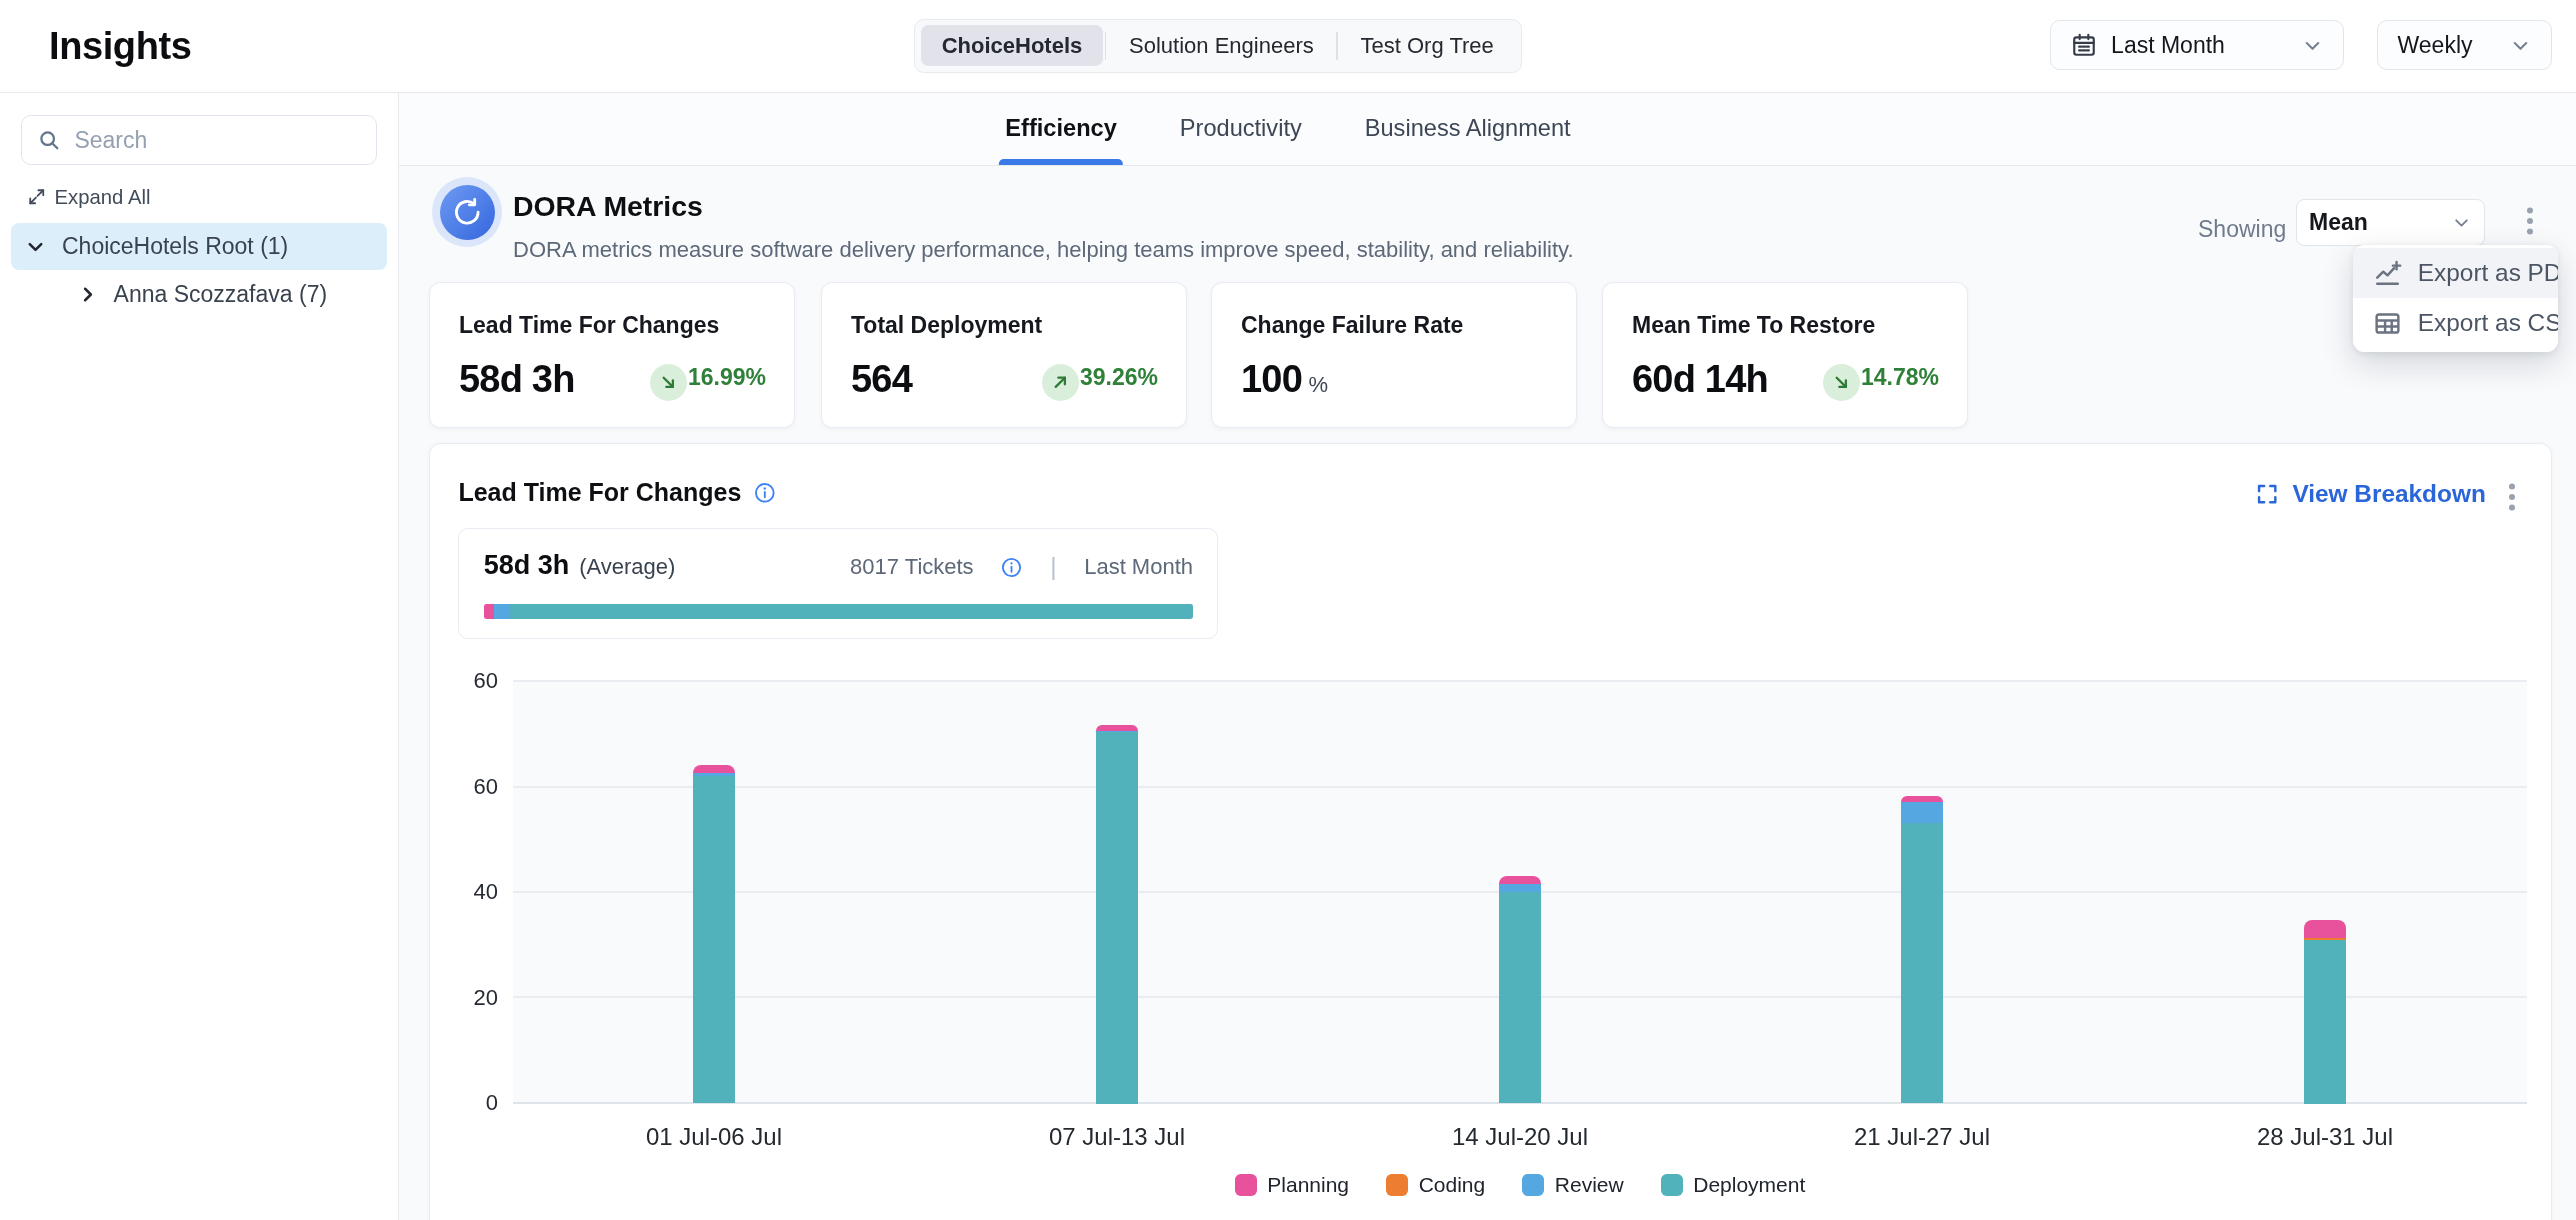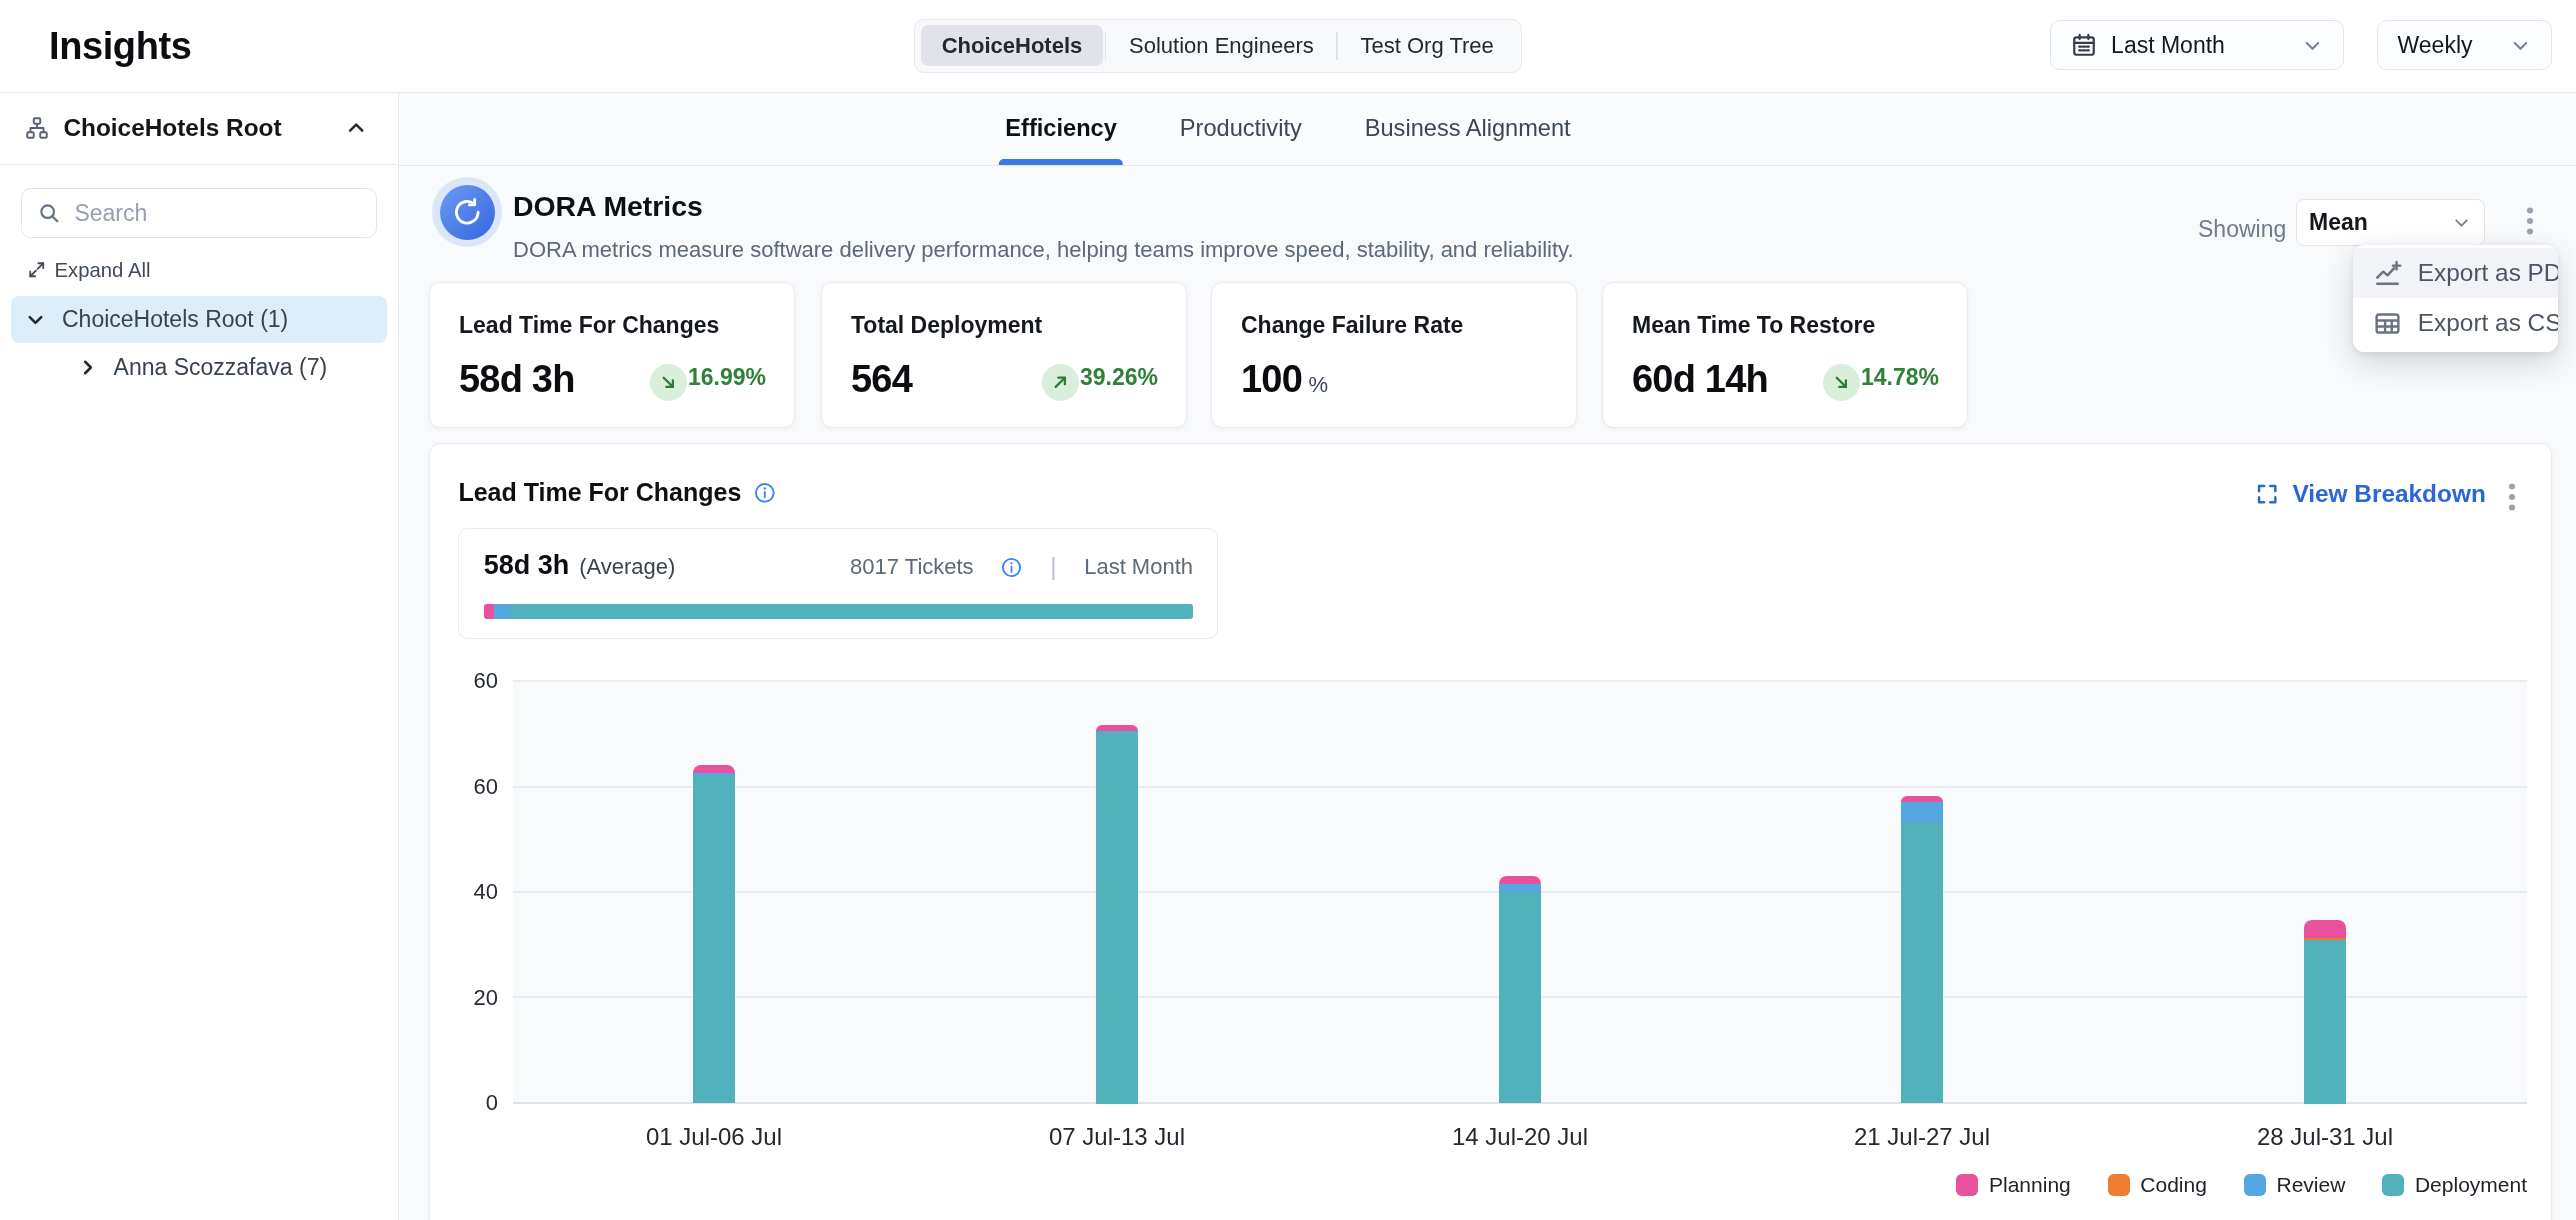--- a/index.html
+++ b/index.html
@@ -76,21 +76,21 @@
   .sum-right{margin-left:auto;display:flex;align-items:center;gap:26px;font-size:22px;color:#5d6878}
   .sum-sep{color:#b9c2cf;font-size:24.4px;padding:0 1.6px}
   .dist-bar{position:absolute;left:24.4px;right:24.4px;top:75px;height:14.6px;display:flex;border-radius:2.4px;overflow:hidden}
   
   .plot{position:absolute;left:83px;top:237px;width:2014px;height:422px;background:#f8fafc}
   .gridline{position:absolute;left:0;right:0;height:1.6px;background:#e9edf2}
   .gridline.zero{background:#dfe4ea}
   .ytick{position:absolute;width:68px;text-align:right;font-size:22px;color:#262b33}
   .bar{position:absolute;display:flex;flex-direction:column-reverse;width:42px}
   .xlabel{position:absolute;width:260px;transform:translateX(-50%);text-align:center;font-size:24px;color:#24292f;top:679px;white-space:nowrap}
-  .legend{position:absolute;left:83px;top:729px;width:2014px;display:flex;justify-content:flex-end;gap:37px}
+  .legend{position:absolute;left:83px;top:729px;width:2014px;display:flex;justify-content:center;gap:37px}
   .legend-item{display:flex;align-items:center;gap:10.6px;font-size:21px;color:#20252d;cursor:pointer}
   .swatch{width:22px;height:22px;border-radius:5.7px}
 </style>
 </head>
 <body>
 
 <div class="header">
   <h1 class="page-title">Insights</h1>
 
   <div class="seg" id="orgTabs">
@@ -128,36 +128,20 @@
     <span class="grow">Weekly</span>
     <span class="sel-chevron">
       <svg width="23" height="23" viewBox="0 0 24 24" fill="none" stroke="currentColor" stroke-width="2.2" stroke-linecap="round" stroke-linejoin="round">
           <polyline points="6 9.5 12 15.5 18 9.5"></polyline>
         </svg>
     </span>
   </div>
 </div>
 
 <div class="sidebar">
-  <div class="sb-head">
-    <span>
-      <svg width="26" height="26" viewBox="0 0 24 24" fill="none" stroke="#5a6372" stroke-width="1.8" stroke-linejoin="round">
-        <rect x="9" y="3" width="6" height="5" rx="1"></rect>
-        <rect x="3" y="16" width="6" height="5" rx="1"></rect>
-        <rect x="15" y="16" width="6" height="5" rx="1"></rect>
-        <path d="M12 8v4M6 16v-4h12v4"></path>
-      </svg>
-    </span>
-    <span class="sb-title">ChoiceHotels Root</span>
-    <button class="sb-collapse">
-      <svg width="24.4" height="24.4" viewBox="0 0 24 24" fill="none" stroke="currentColor" stroke-width="2.4" stroke-linecap="round" stroke-linejoin="round">
-          <polyline points="6 14.5 12 8.5 18 14.5"></polyline>
-        </svg>
-    </button>
-  </div>
 
   <div class="sb-search">
     <span>
       <svg width="24.4" height="24.4" viewBox="0 0 24 24" fill="none" stroke="#64748b" stroke-width="2.2" stroke-linecap="round">
           <circle cx="10.5" cy="10.5" r="6.2"></circle>
           <line x1="15.2" y1="15.2" x2="20" y2="20"></line>
         </svg>
     </span>
     <input type="text" placeholder="Search" style="">
   </div>

